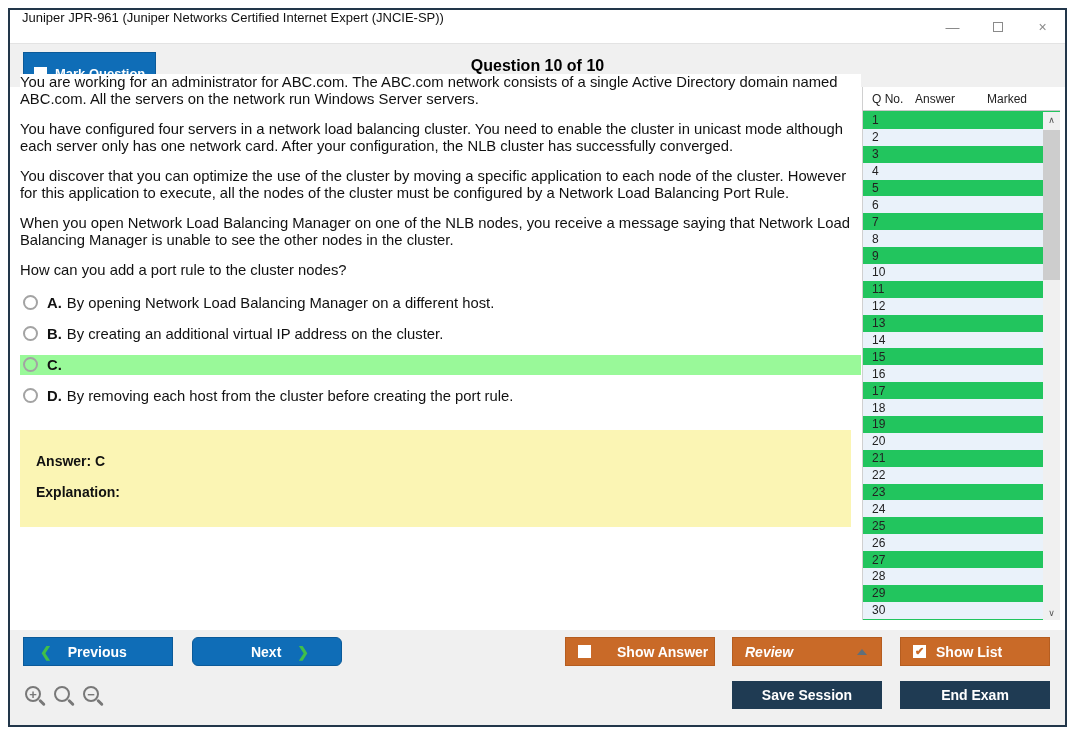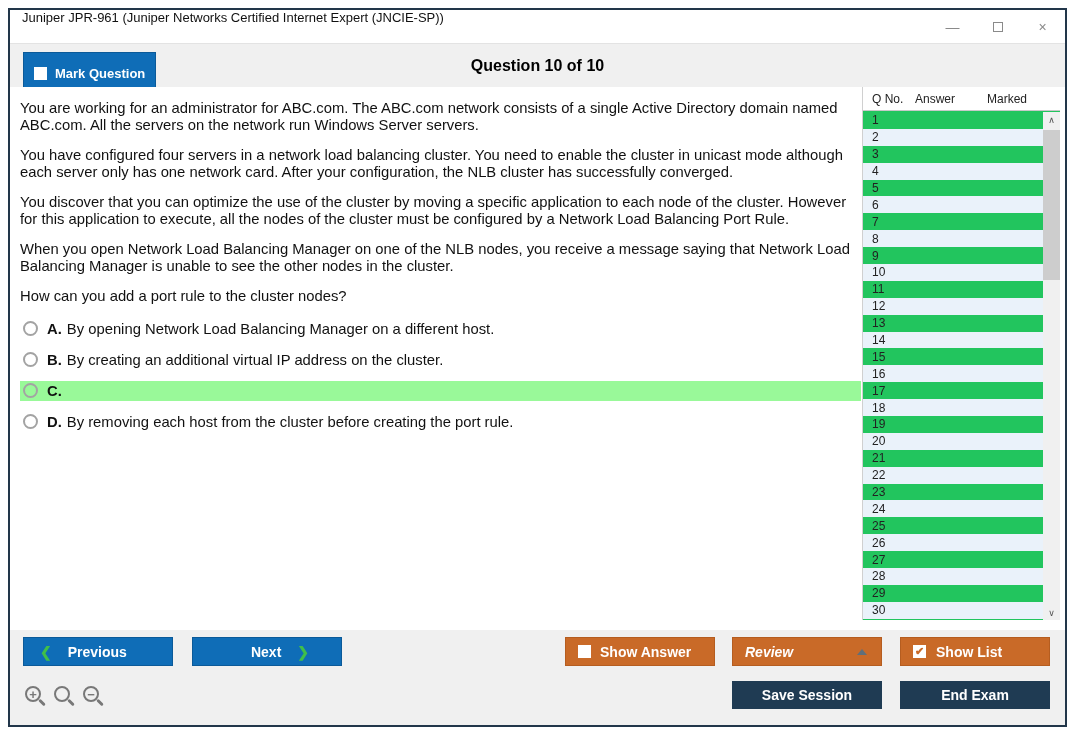--- a/index.html
+++ b/index.html
@@ -17,21 +17,21 @@
   .win-btn{width:45px; height:100%; display:flex; align-items:center; justify-content:center; color:#8a8a8a; font-size:14px; cursor:default;}
   .win-btn .sq{display:inline-block; width:10px; height:10px; border:1px solid #8a8a8a;}
 
   
   .header-strip{position:absolute; left:0; top:34px; width:100%; height:43px; background:var(--graybar);}
   .mark-btn{position:absolute; left:13px; top:8px; width:133px; height:43px; background:var(--blue); color:#fff; font-weight:bold; font-size:13px; display:flex; align-items:center; gap:8px; padding-left:10px; cursor:pointer; border:1px solid #0b5a99;}
   .checkbox{width:13px; height:13px; background:#fff; border:1px solid #fff; display:inline-flex; align-items:center; justify-content:center; flex:0 0 auto;}
   .q-counter{position:absolute; left:0; right:200px; top:0; height:100%; display:flex; align-items:center; justify-content:center; font-weight:bold; font-size:16px; color:#000; transform:translateX(100px);}
 
   
-  .question-area{position:absolute; left:10px; top:77px; width:841px; padding-top:13px; background:#fff;}
+  .question-area{position:absolute; left:10px; top:64px; width:841px; background:#fff;}
   .question-area p{font-size:14.8px; line-height:16.5px; color:#111; margin-bottom:14px;}
   .options{margin-top:8px;}
   .option-row{display:flex; align-items:center; height:20px; margin-bottom:11px; font-size:14.8px; color:#111; cursor:pointer;}
   .option-row.hl{background:var(--green);}
   .radio{width:15px; height:15px; border-radius:50%; border:2px solid #a3a3a3; background:transparent; margin:0 9px 0 3px; flex:0 0 auto;}
   .opt-letter{font-weight:bold; margin-right:5px;}
   .answer-box{margin-top:24px; width:831px; height:97px; background:var(--yellow); padding:23px 16px 0 16px;}
   .answer-box .ans{font-weight:bold; font-size:14px; color:#111; margin-bottom:15px;}
 
   
@@ -52,22 +52,22 @@
   .sb-bottom{margin-top:auto;}
 
   
   .bottom-bar{position:absolute; left:0; bottom:0; width:100%; height:95px; background:var(--graybar);}
   .btn{position:absolute; height:29px; width:150px; display:flex; align-items:center; font-weight:bold; font-size:14px; color:#fff; cursor:pointer;}
   .btn-blue{background:var(--blue); border:1px solid #0b5a99;}
   .btn-orange{background:var(--orange); border:1px solid #b55d20;}
   .btn-navy{background:var(--navy); height:28px;}
   .chev{color:#3fbf4a; font-weight:bold; font-size:14px;}
   .btn-prev{left:13px; top:7px; padding-left:16px; gap:16px;}
-  .btn-next{left:182px; top:7px; justify-content:center; gap:16px; padding-left:26px;}
-  .btn-show-answer{left:555px; top:7px; padding-left:12px; gap:9px;}
+  .btn-next{left:182px; top:7px; justify-content:center; gap:16px; padding-left:26px;border-radius:6px;}
+  .btn-show-answer{left:555px; top:7px; padding-left:12px; gap:26px;}
   .btn-review{left:722px; top:7px; padding-left:12px; padding-right:14px; justify-content:space-between;font-style:italic;}
   .btn-show-list{left:890px; top:7px; padding-left:12px; gap:10px;}
   .btn-save{left:722px; top:51px; justify-content:center;}
   .btn-end{left:890px; top:51px; justify-content:center;}
   .tri-up{width:0; height:0; border-left:5px solid transparent; border-right:5px solid transparent; border-bottom:6px solid #5f6f7a;}
   .check-mark{color:var(--orange); font-weight:bold; font-size:11px; line-height:1;}
   .zoom-tools{position:absolute; left:15px; top:56px; display:flex; gap:13px; align-items:center;}
   .mag{position:relative; width:16px; height:16px; border:2.5px solid #787878; border-radius:50%; display:inline-flex; align-items:center; justify-content:center; color:#787878; font-weight:bold; font-size:13px; cursor:pointer;}
   .mag::after{content:""; position:absolute; width:8px; height:3px; background:#787878; transform:rotate(45deg); right:-7px; bottom:-4px; border-radius:2px;}
 </style>
@@ -117,20 +117,24 @@
         <div class="option-row hl">
           <span class="radio"></span>
           <span class="opt-letter">C.</span>
         </div>
         <div class="option-row">
           <span class="radio"></span>
           <span class="opt-letter">D.</span>
           <span>By removing each host from the cluster before creating the port rule.</span>
         </div>
       </div>
+    <div class="answer-box">
+      <div class="ans">Answer: C</div>
+      <div class="ans">Explanation:</div>
+    </div>
   </div>
 
   <div class="sidebar">
     <div class="list-header">
       <span class="h1">Q No.</span>
       <span class="h2">Answer</span>
       <span class="h3">Marked</span>
     </div>
     <div class="list-body" id="list-body">
         <div class="list-row">

